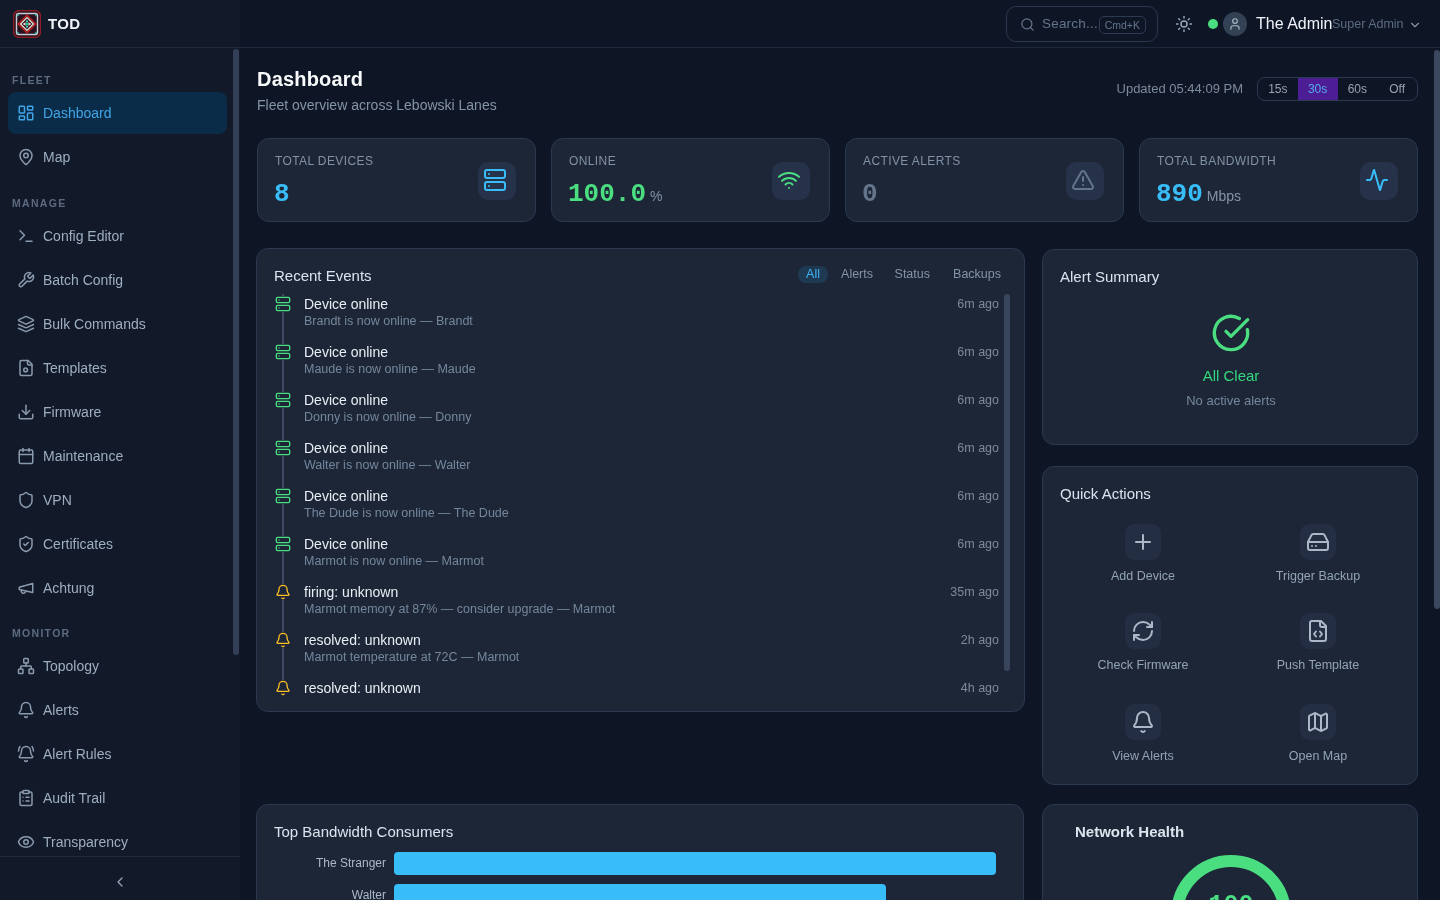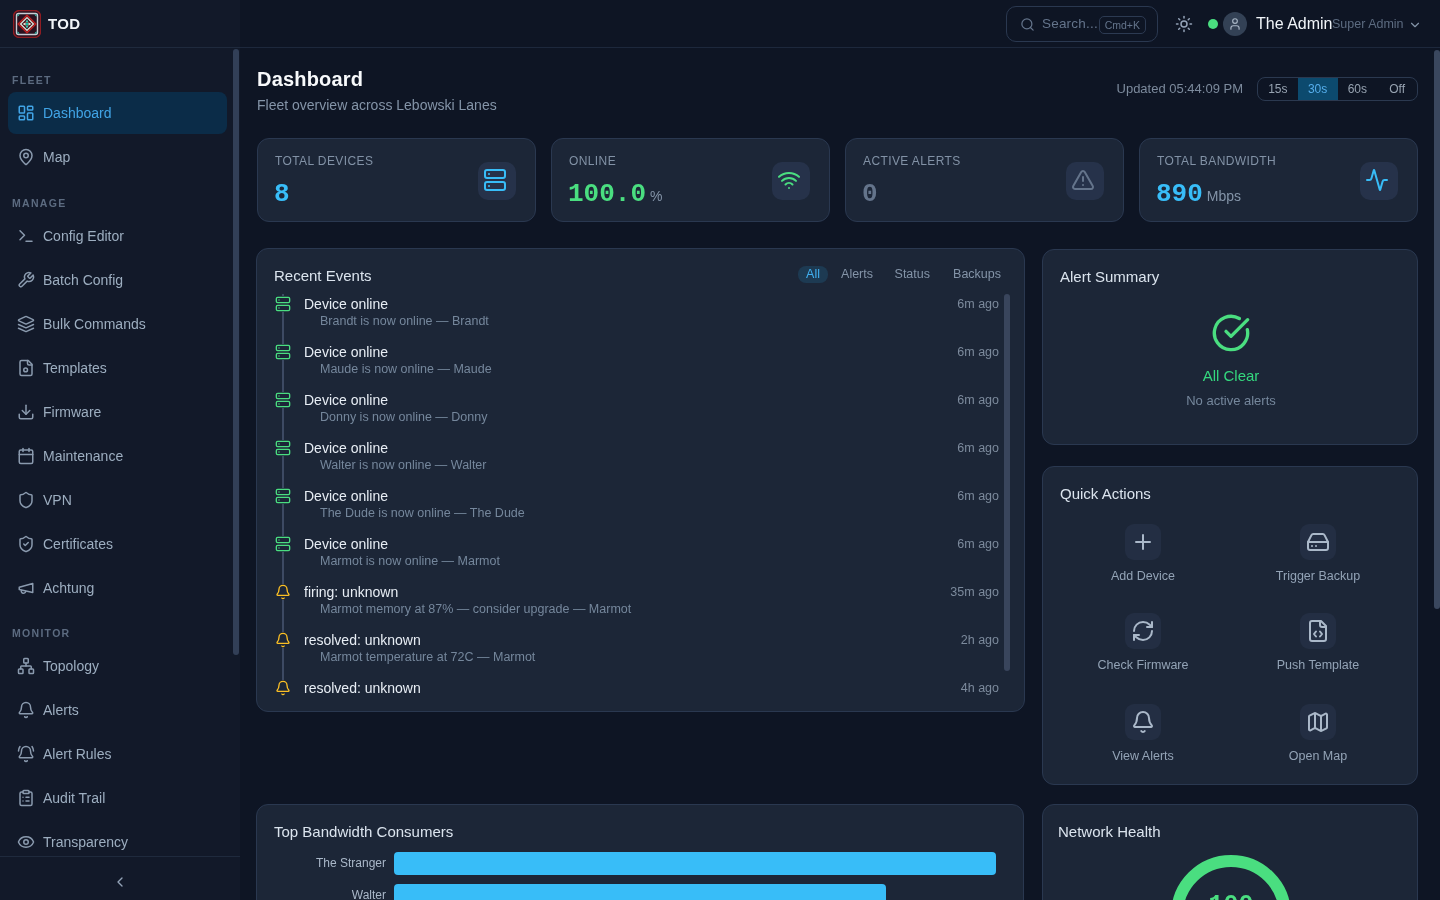--- a/index.html
+++ b/index.html
@@ -39,21 +39,21 @@
 #uchev { position:absolute; left:1168px; top:18px; width:14px; height:14px; color:#8494a8; }
 
 
 #main { position:absolute; left:240px; top:49px; width:1200px; height:851px; background:#0e1524; }
 #pg-scroll { position:absolute; left:1194px; top:1px; width:6px; height:559px; background:#3a475e; border-radius:3px; }
 h1 { position:absolute; left:17px; top:19px; font-size:20px; font-weight:bold; color:#f8fafc; letter-spacing:.2px; }
 #subtitle { position:absolute; left:17px; top:48px; font-size:14px; color:#8494a8; }
 #updated { position:absolute; right:197px; top:32px; font-size:13px; color:#7c8a9c; }
 #seg { position:absolute; left:1017px; top:28px; width:161px; height:24px; border:1px solid #2b3950; border-radius:8px; overflow:hidden; display:flex; }
 #seg .sg { flex:1; text-align:center; line-height:23px; font-size:12px; color:#97a3b1; }
-#seg .sg.on { background:#0c4a6e; color:#56aeec; }
+#seg .sg.on { background:#4c1d95; color:#56aeec; }
 
 .card { position:absolute; background:#1c2637; border:1px solid #2a3850; border-radius:12px; }
 
 
 .stat { top:89px; width:279px; height:84px; }
 .stat .slabel { position:absolute; left:17px; top:15px; font-size:12px; letter-spacing:.4px; color:#8292a6; }
 .stat .sval { position:absolute; left:16px; top:42px; font-family:"Liberation Mono", monospace; font-size:26px; font-weight:bold; line-height:1; }
 .stat .sunit { font-family:"Liberation Sans", sans-serif; font-size:14px; font-weight:normal; color:#8494a8; margin-left:4px; }
 .stat .sbox { position:absolute; right:19px; top:23px; width:38px; height:38px; background:#26324a; border-radius:10px; }
 .stat .sbox svg { position:absolute; left:5px; top:6px; width:24px; height:24px; }
@@ -62,21 +62,21 @@
 #events { left:16px; top:199px; width:769px; height:464px; overflow:hidden; }
 #events h2 { position:absolute; left:17px; top:18px; }
 h2 { font-size:15px; font-weight:500; color:#dbe4ee; }
 .tab { position:absolute; top:17px; height:17px; line-height:17px; font-size:12.5px; color:#8494a8; }
 #tab-all { background:#1d3a52; color:#41b0f0; border-radius:8px; padding:0 8px; }
 .evt-line { position:absolute; left:25px; top:45px; width:2px; height:400px; background:#3d4a63; }
 .evrow { position:absolute; left:0; width:769px; height:48px; }
 .evrow .eico { position:absolute; left:18px; top:0; width:16px; height:16px; background:#1c2637; }
 .evrow .eico svg { width:16px; height:16px; }
 .evrow .etitle { position:absolute; left:47px; top:0px; font-size:14px; font-weight:500; color:#e8eef5; }
-.evrow .esub { position:absolute; left:47px; top:18px; font-size:12.5px; color:#75879c;margin-left:16px; }
+.evrow .esub { position:absolute; left:47px; top:18px; font-size:12.5px; color:#75879c; }
 .evrow .etime { position:absolute; right:27px; top:1px; font-size:12.5px; color:#7c8a9c; }
 #ev-scroll { position:absolute; left:747px; top:45px; width:6px; height:377px; background:#39455c; border-radius:3px; }
 
 
 #alert-card { left:802px; top:200px; width:376px; height:196px; }
 #alert-card h2 { position:absolute; left:17px; top:18px; }
 #ac-icon { position:absolute; left:168px; top:63px; width:40px; height:40px; color:#4ade80; }
 #ac-t1 { position:absolute; left:0; top:117px; width:376px; text-align:center; color:#34d87e; font-size:15px; font-weight:500; }
 #ac-t2 { position:absolute; left:0; top:143px; width:376px; text-align:center; color:#75879c; font-size:13px; }
 
@@ -87,21 +87,21 @@
 .qa .qbox svg { position:absolute; left:6px; top:6px; width:24px; height:24px; color:#aab8c9; }
 .qa .qlabel { margin-top:5px; font-size:12.5px; color:#93a3b6; }
 
 
 #bw-card { left:16px; top:755px; width:768px; height:145px; border-bottom-left-radius:0; border-bottom-right-radius:0; }
 #bw-card h2 { position:absolute; left:17px; top:18px; }
 .bwrow { position:absolute; height:23px; }
 .bwlabel { position:absolute; font-size:12px; color:#aab8c9; text-align:right; width:120px; line-height:23px; }
 .bwbar { position:absolute; left:137px; height:23px; background:#38bdf8; border-radius:4px; }
 #nh-card { left:802px; top:755px; width:376px; height:145px; border-bottom-left-radius:0; border-bottom-right-radius:0; }
-#nh-card h2 { position:absolute; left:15px; top:18px; }
+#nh-card h2 { position:absolute; left:32px; top:18px;font-weight:bold; }
 #nh-ring { position:absolute; left:113px; top:35px; }
 </style>
 </head>
 <body>
 <div id="sidebar">
   <div id="sb-head">
 
 <svg id="sb-logo" viewBox="0 0 28 28" style="position:absolute;left:13px;top:10px;width:28px;height:28px;">
   <rect x="0.5" y="0.5" width="27" height="27" rx="6" fill="#2a1220" stroke="#8f1d23" stroke-width="1.5"></rect>
   <rect x="3.5" y="3.5" width="21" height="21" rx="2" fill="none" stroke="#c8cdd4" stroke-width="1.4"></rect>

